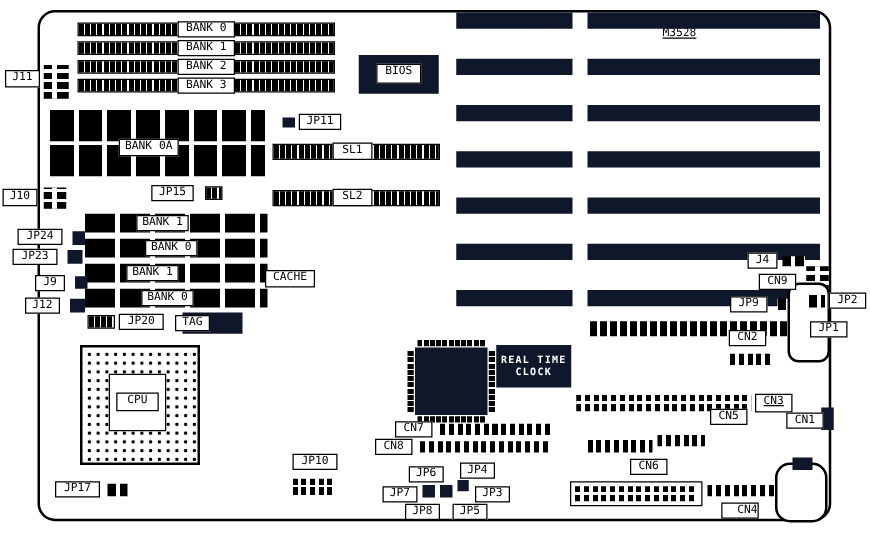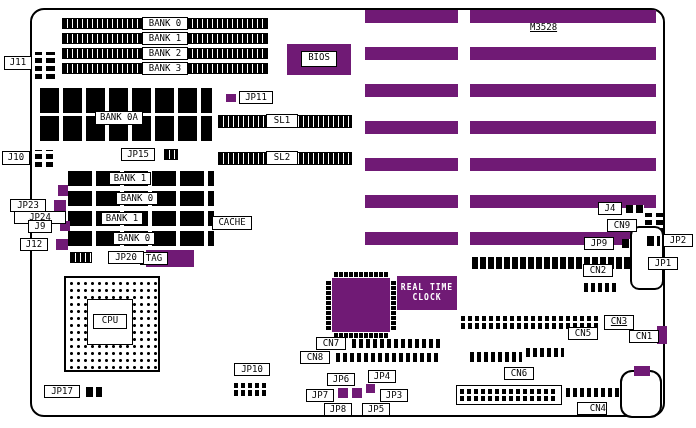--- a/index.html
+++ b/index.html
@@ -2,21 +2,21 @@
 <html><head>
 <meta charset="utf-8">
 <style>
   html,body { margin:0; padding:0; background:#fff; }
   .stage { position:relative; width:696px; height:428px; background:#fff;
            font-family:"DejaVu Sans Mono", monospace; overflow:hidden; }
   .abs  { position:absolute; box-sizing:border-box; }
   .lbl  { position:absolute; box-sizing:border-box; background:#fff; border:1px solid #000;
           color:#000; font:9px/11px "DejaVu Sans Mono", monospace; text-align:center;
           white-space:nowrap; overflow:hidden; z-index:3; }
-  .blk  { position:absolute; background:#701a75; z-index:1; }
+  .blk  { position:absolute; background:#0f172a; z-index:1; }
   .hatch { position:absolute; z-index:1; border:1px solid #000; box-sizing:border-box;
            background:repeating-linear-gradient(90deg,#000 0,#000 4px,#fff 4px,#fff 5px); }
   .vhatch { position:absolute; z-index:1;
            background:repeating-linear-gradient(0deg,#000 0,#000 4px,#fff 4px,#fff 5px); }
   .chips { position:absolute; z-index:1;
            background:repeating-linear-gradient(90deg,#000 0,#000 19px,#fff 19px,#fff 23px); }
   .chips2 { position:absolute; z-index:1;
            background:repeating-linear-gradient(90deg,#000 0,#000 24px,#fff 24px,#fff 28px); }
   .dash { position:absolute; z-index:1;
            background:repeating-linear-gradient(90deg,#000 0,#000 4px,#fff 4px,#fff 7px); }
@@ -101,23 +101,23 @@
   <div class="chips2" style="left:68px;top:231px;width:146px;height:15px;"></div>
   <div class="lbl" style="left:109px;top:172px;width:42px;height:13px;">BANK 1</div>
   <div class="lbl" style="left:116px;top:192px;width:42px;height:13px;">BANK 0</div>
   <div class="lbl" style="left:101px;top:212px;width:42px;height:13px;">BANK 1</div>
   <div class="lbl" style="left:113px;top:232px;width:42px;height:13px;">BANK 0</div>
   <div class="lbl" style="left:212px;top:204px;width:40px;height:14px;margin-top:12px;">CACHE</div>
 
   <div class="blk" style="left:146px;top:250px;width:48px;height:17px;"></div>
   <div class="lbl" style="left:140px;top:252px;width:28px;height:13px;">TAG</div>
   <div class="hatch" style="left:70px;top:252px;width:22px;height:11px;"></div>
-  <div class="lbl" style="left:108px;top:251px;width:36px;height:13px;">JP20</div>
+  <div class="lbl" style="left:95px;top:251px;width:36px;height:13px;">JP20</div>
 
-  <div class="lbl" style="left:14px;top:183px;width:52px;height:13px;margin-top:28px;">JP24</div>
+  <div class="lbl" style="left:14px;top:183px;width:36px;height:13px;">JP24</div>
   <div class="blk" style="left:58px;top:185px;width:10px;height:11px;"></div>
   <div class="lbl" style="left:10px;top:199px;width:36px;height:13px;">JP23</div>
   <div class="blk" style="left:54px;top:200px;width:12px;height:11px;"></div>
   <div class="lbl" style="left:28px;top:220px;width:24px;height:13px;">J9</div>
   <div class="blk" style="left:60px;top:221px;width:10px;height:10px;"></div>
   <div class="lbl" style="left:20px;top:238px;width:28px;height:13px;">J12</div>
   <div class="blk" style="left:56px;top:239px;width:12px;height:11px;"></div>
 
   <div class="dots" style="left:64px;top:276px;width:92px;height:92px;">
     <div class="abs" style="left:21px;top:21px;width:46px;height:46px;background:#fff;border:1px solid #000;"></div>

